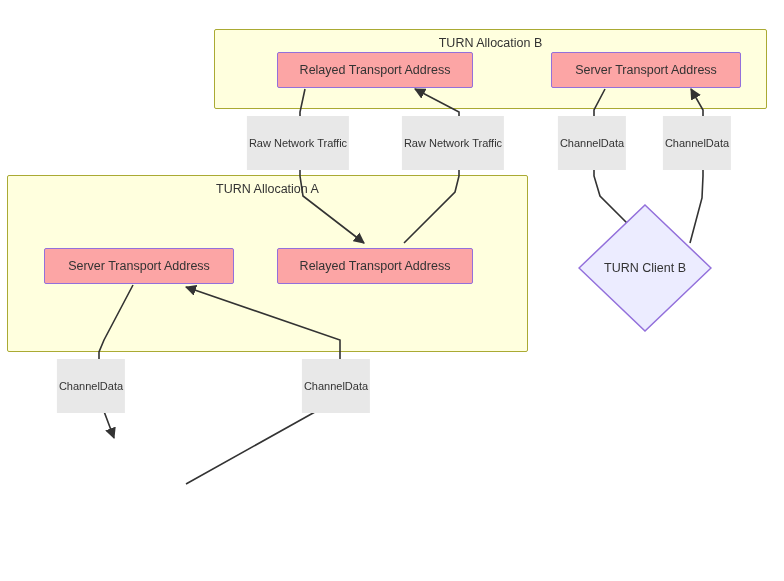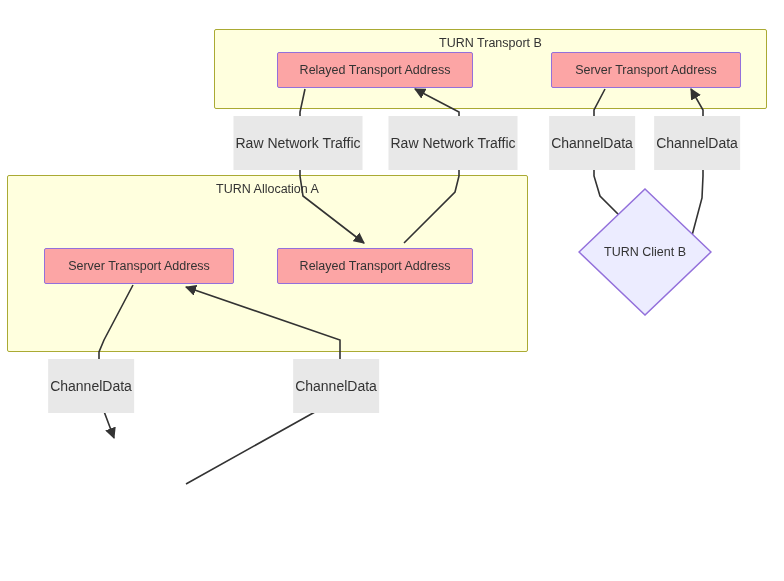--- a/index.html
+++ b/index.html
@@ -70,35 +70,35 @@
     position: relative;
     font-size: 12.5px;
     color: #333333;
     white-space: nowrap;
     z-index: 2;
   }
   .edge-label {
     position: absolute;
     background: #e8e8e8;
     color: #333333;
-    font-size: 14px;
+    font-size: 11px;
     line-height: 16px;
     padding: 19px 2px;
     white-space: nowrap;
     transform: translate(-50%, -50%);
     z-index: 3;
   }
 </style>
 </head>
 <body>
 
 <div id="canvas">
 
   <div class="cluster" id="cluster-allocation_b" style="left: 214px; top: 29px; width: 553px; height: 80px;">
-    <div class="cluster-title">TURN Transport B</div>
+    <div class="cluster-title">TURN Allocation B</div>
   </div>
   <div class="cluster" id="cluster-allocation_a" style="left: 7px; top: 175px; width: 521px; height: 177px; padding-left: 29px;">
     <div class="cluster-title">TURN Allocation A</div>
   </div>
 
   <svg id="edges" viewBox="0 0 784 581">
     <defs>
       <marker id="arrowhead" viewBox="0 0 10 10" refX="9" refY="5" markerWidth="7" markerHeight="7" orient="auto-start-reverse">
         <path d="M 0 0 L 10 5 L 0 10 z" fill="#333333"></path>
       </marker>
@@ -119,21 +119,21 @@
   <div class="node-box" id="node-b_server" style="left: 551px; top: 52px; width: 190px; height: 36px;">
     <span>Server Transport Address</span>
   </div>
   <div class="node-box" id="node-a_server" style="left: 44px; top: 248px; width: 190px; height: 36px;">
     <span>Server Transport Address</span>
   </div>
   <div class="node-box" id="node-a_relayed" style="left: 277px; top: 248px; width: 196px; height: 36px;">
     <span>Relayed Transport Address</span>
   </div>
 
-  <div class="node-diamond" id="node-client_b" style="left: 578px; top: 188px; width: 134px; height: 128px; text-align: center;">
+  <div class="node-diamond" id="node-client_b" style="left: 578px; top: 204px; width: 134px; height: 128px; text-align: center;">
     <svg class="diamond-shape" viewBox="0 0 134 128" preserveAspectRatio="none">
       <polygon points="67,1 133,64 67,127 1,64" fill="#ececff" stroke="#9370db" stroke-width="1.5"></polygon>
     </svg>
     <span class="diamond-label">TURN Client B</span>
   </div>
 
 
   <div class="edge-label" id="edgelabel-e1" style="left: 298px; top: 143px;">Raw Network Traffic</div>
   <div class="edge-label" id="edgelabel-e2" style="left: 453px; top: 143px;">Raw Network Traffic</div>
   <div class="edge-label" id="edgelabel-e3" style="left: 592px; top: 143px;">ChannelData</div>

